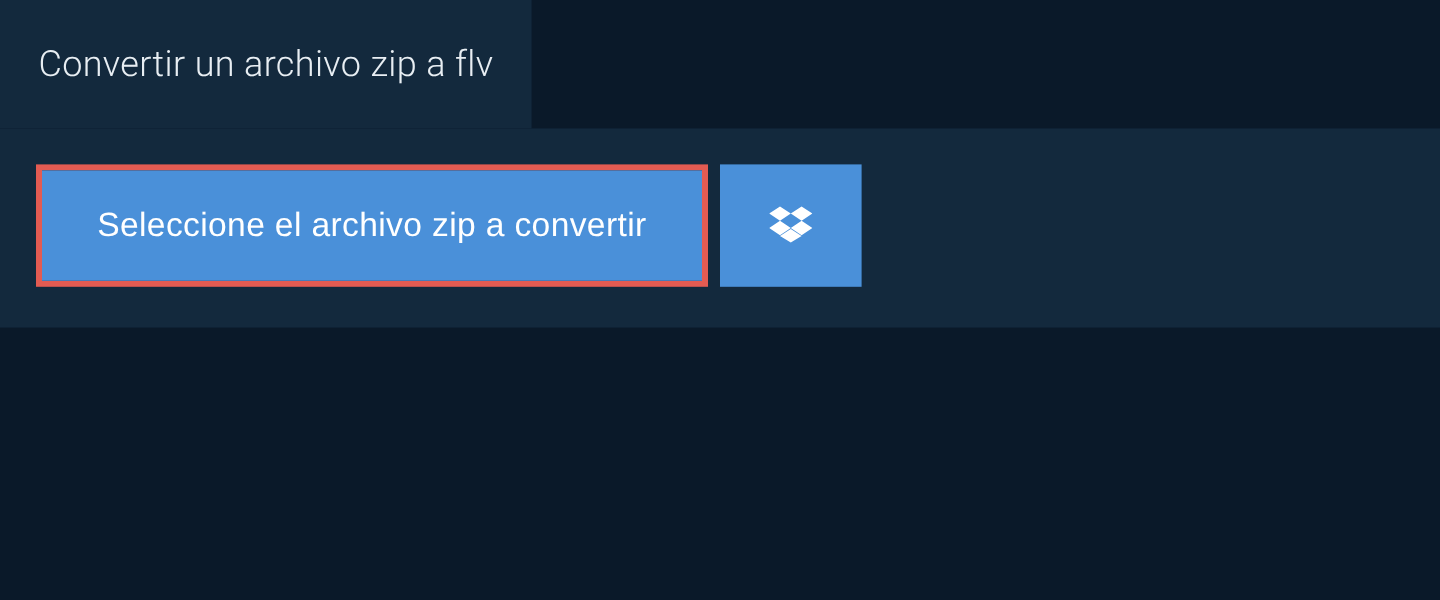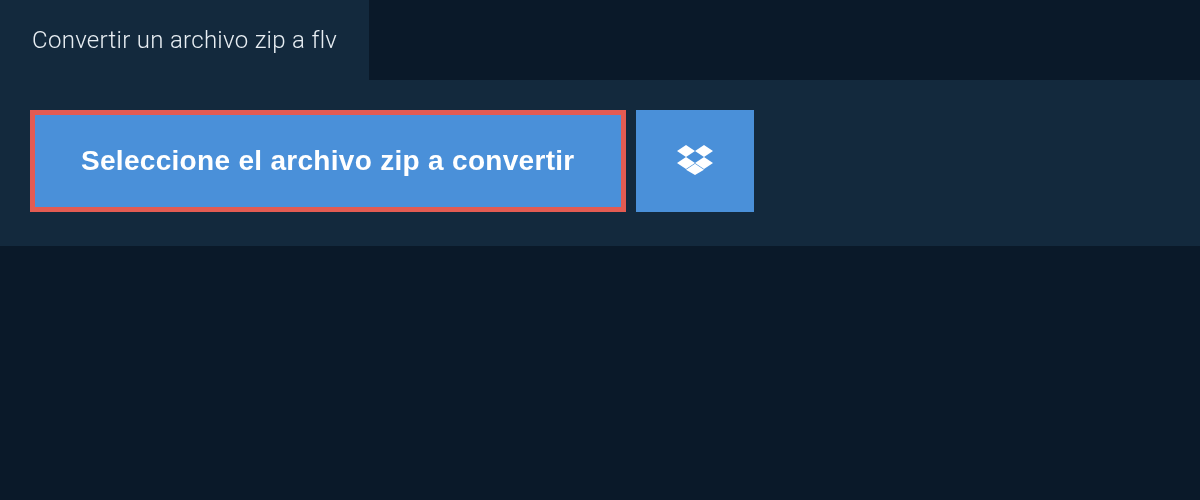--- a/index.html
+++ b/index.html
@@ -10,23 +10,23 @@
     body {
       font-family: -apple-system, BlinkMacSystemFont, "Segoe UI", Roboto, Helvetica, Arial, sans-serif;
       background: #0a1929;
       width: 1200px;
       height: 500px;
       overflow: hidden;
     }
     .header-tab {
       background: #13293d;
       display: inline-block;
-      padding: 26px 32px;
+      padding: 36px 32px;
       color: #e8eef3;
-      font-size: 24px;
+      font-size: 30px;
       font-weight: 300;
       letter-spacing: 0.3px;
     }
     .main-panel {
       background: #13293d;
       padding: 30px 30px 34px 30px;
       margin-top: 0;
     }
     .button-row {
       display: flex;
@@ -34,21 +34,21 @@
       align-items: stretch;
     }
     .select-file-wrapper {
       border: 5px solid #e35b52;
       display: inline-block;
     }
     .select-file-button {
       background: #4a90d9;
       color: #ffffff;
       font-size: 28px;
-      font-weight: 700;
+      font-weight: 400;
       padding: 30px 46px;
       border: none;
       cursor: pointer;
       display: block;
       letter-spacing: 0.3px;
     }
     .dropbox-button {
       background: #4a90d9;
       border: none;
       cursor: pointer;

